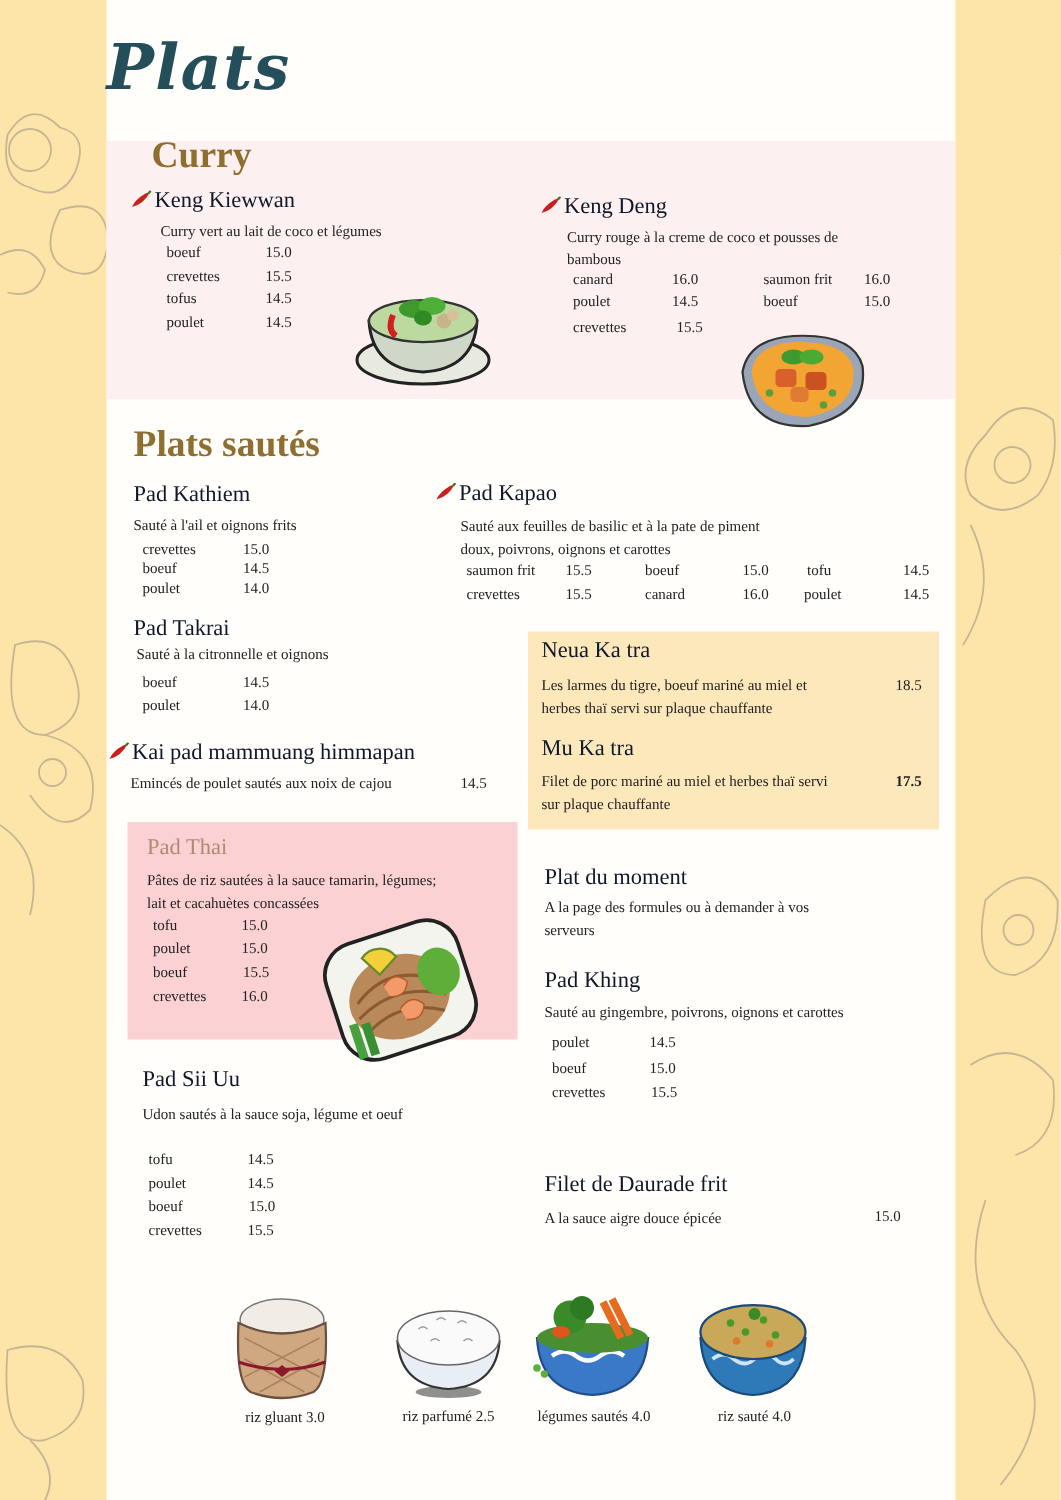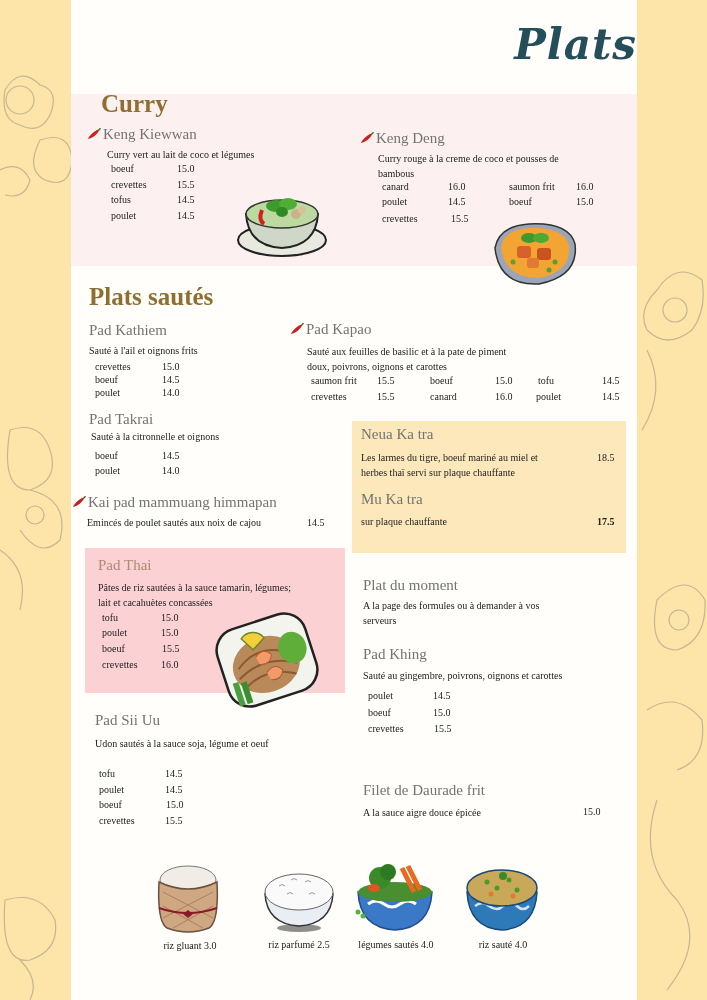--- a/index.html
+++ b/index.html
@@ -9,31 +9,31 @@
     background: #fde4a8;
     font-family: "DejaVu Serif", "Liberation Serif", serif;
     color: #2b2b2b;
   }
   .flower { position: absolute; opacity: 0.55; }
   .sheet {
     position: absolute; left: 71px; top: 0; width: 566px; height: 1000px;
     background: #fffefb;
   }
   .title {
-    position: absolute; left: 0; top: 20px; width: 566px; text-align: right;
+    position: absolute; left: 0; top: 20px; width: 566px; text-align: left;
     font-family: "DejaVu Serif", serif; font-style: italic; font-weight: bold;
     font-size: 42px; color: #244f5a; letter-spacing: 1px;
   }
   .curry-band { position: absolute; left: 0; top: 94px; width: 566px; height: 172px; background: #fdf0f0; }
   .section-title {
     position: absolute; font-family: "Liberation Serif", serif; font-weight: bold;
     color: #8e6f2f; font-size: 25px;
   }
   .dish-name {
-    position: absolute; font-family: "Liberation Serif", serif; color: #737373;
+    position: absolute; font-family: "Liberation Serif", serif; color: #0f172a;
     font-size: 15px; white-space: nowrap;
   }
   .chili { display: inline-block; width: 14px; height: 12px; margin-right: 2px; vertical-align: -1px; }
   .desc { position: absolute; font-family: "Liberation Serif", serif; font-size: 10px; color: #222; line-height: 15px; }
   .row { position: absolute; font-family: "Liberation Serif", serif; font-size: 10px; color: #222; white-space: nowrap; }
   .row .n { position: absolute; left: 4px; }
   .row .p { position: absolute; }
   .pink-box { position: absolute; left: 14px; top: 548px; width: 260px; height: 145px; background: #fbd1d3; }
   .yellow-box { position: absolute; left: 281px; top: 421px; width: 274px; height: 132px; background: #fde8bb; }
   .img { position: absolute; }
@@ -243,20 +243,21 @@
   <div class="yellow-box"></div>
   <div class="dish-name" style="left:290px;top:426px;"><span>Neua Ka tra</span></div>
   <div class="desc" style="left:290px;top:450px;width:230px;">
     <div>Les larmes du tigre, boeuf mariné au miel et</div>
     <div>herbes thaï servi sur plaque chauffante</div>
   </div>
   <div class="row" style="left:526px;top:452px;">18.5</div>
 
   <div class="dish-name" style="left:290px;top:491px;"><span>Mu Ka tra</span></div>
   <div class="desc" style="left:290px;top:514px;width:235px;">
+    <div>Filet de porc mariné au miel et herbes thaï servi</div>
     <div>sur plaque chauffante</div>
   </div>
   <div class="row" style="left:526px;top:516px;font-weight:bold;">17.5</div>
 
   <div class="dish-name" style="left:1px;top:494px;">
     <svg class="chili" viewBox="0 0 14 12">
         <path d="M13 1 Q9 9 1 11 Q3 6 10 2Z" fill="#c8201c"></path>
         <path d="M12 2 L13.5 0" stroke="#3a7a2a" stroke-width="1.5"></path>
       </svg><span>Kai pad mammuang himmapan</span>
   </div>

